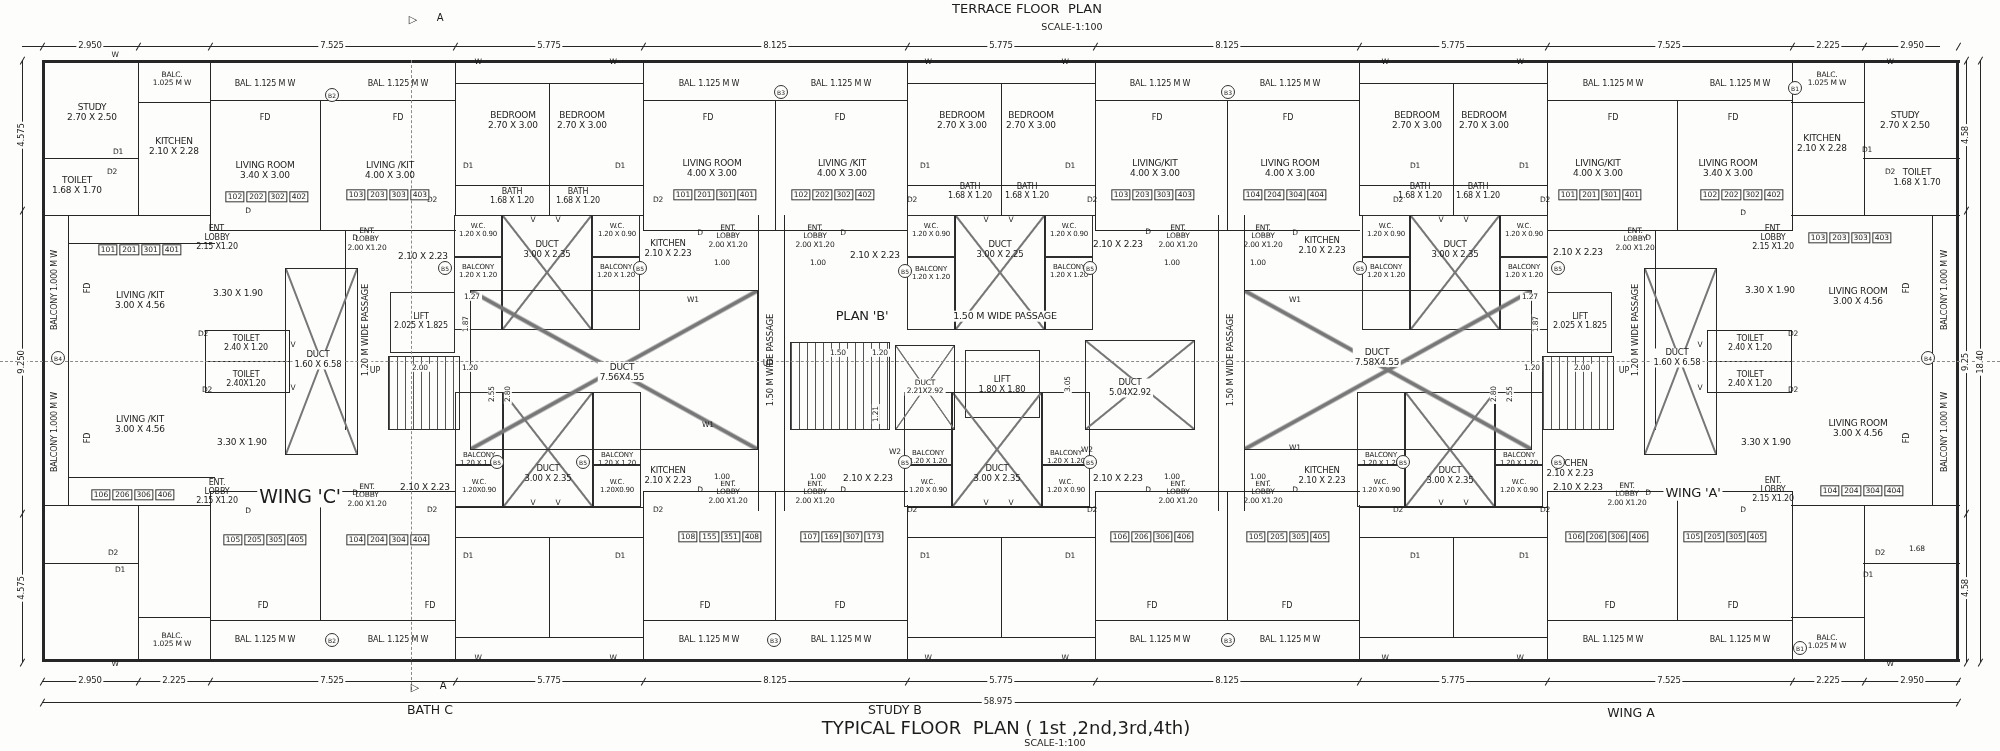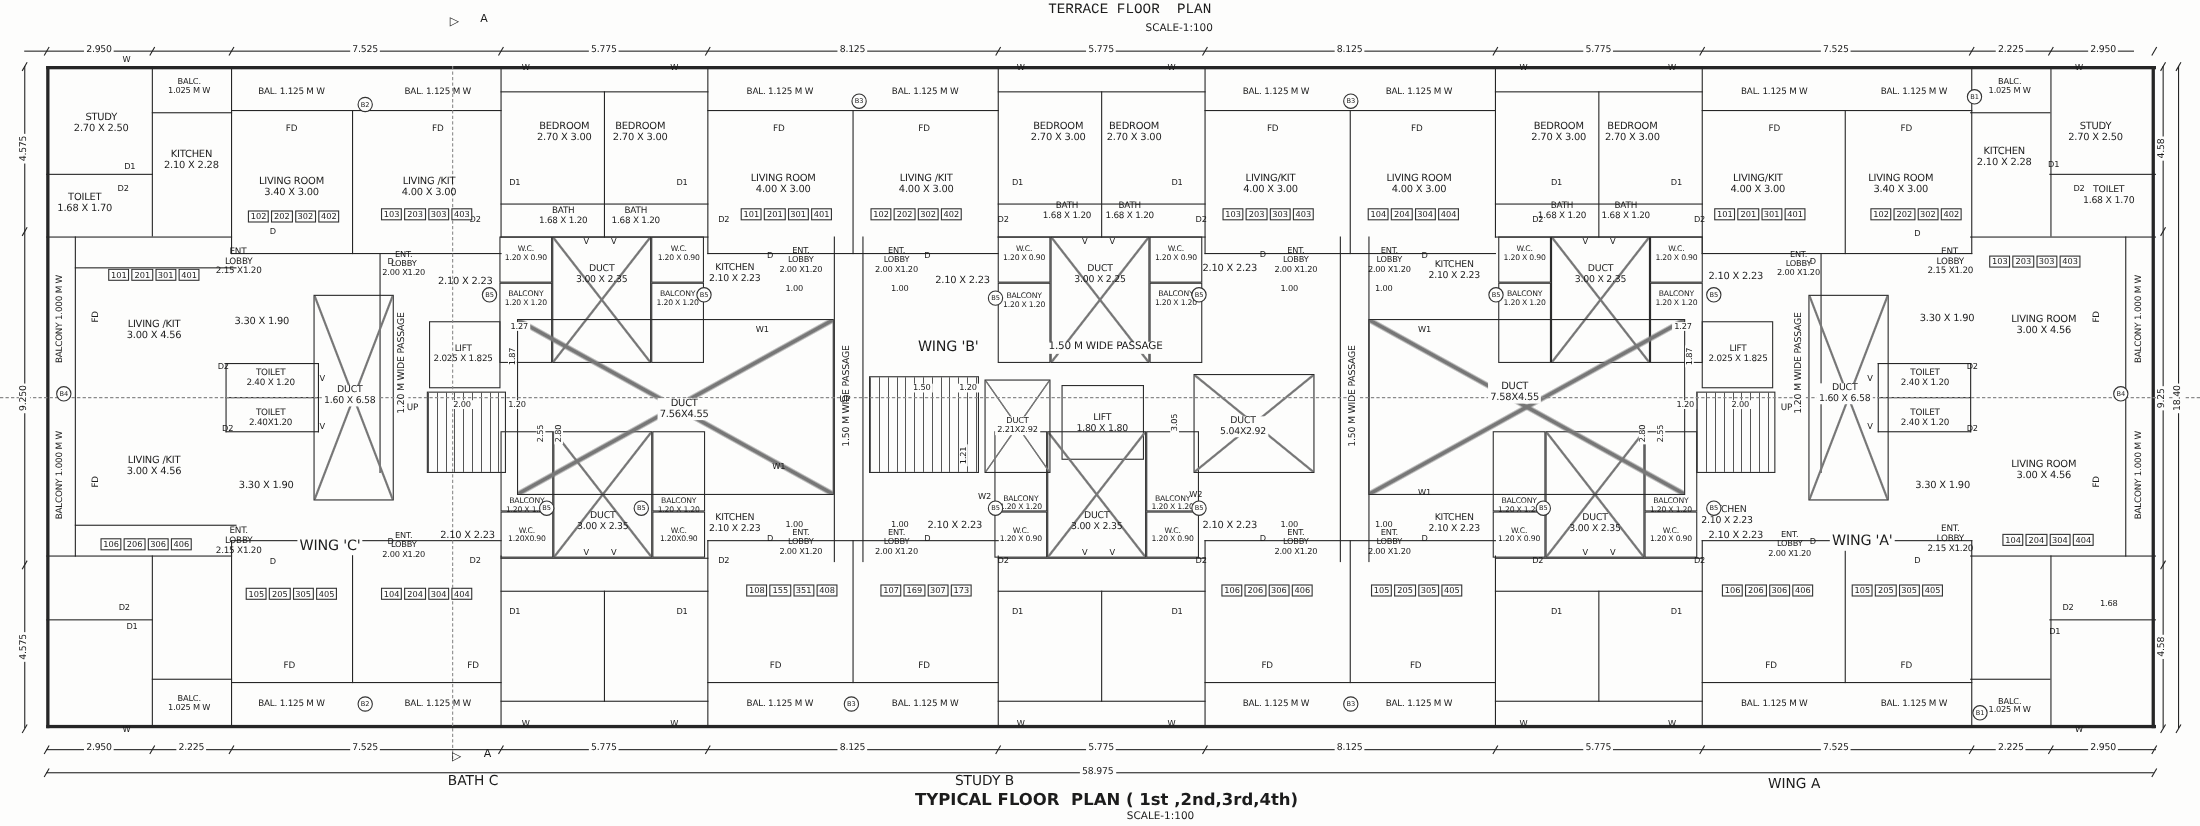--- a/index.html
+++ b/index.html
@@ -22,23 +22,23 @@
     font-size:6px;display:flex;align-items:center;justify-content:center;background:#fdfdfc;
     transform:translate(-50%,-50%);}
   .ids{position:absolute;display:flex;gap:2px;transform:translate(-50%,-50%);}
   .ids span{border:0.9px solid #333;font-size:7.5px;padding:0 1.5px;background:#fdfdfc;line-height:1.25;}
   .title{position:absolute;transform:translate(-50%,-50%);white-space:pre;}
 </style>
 </head>
 <body>
 
 <div id="canvas">
-  <div class="title" style="left:1027px;top:8px;font-size:13px;font-family:Liberation Mono, monospace;">TERRACE FLOOR  PLAN</div>
+  <div class="title" style="left:1027px;top:8px;font-size:13px;">TERRACE FLOOR  PLAN</div>
   <div class="title" style="left:1072px;top:26px;font-size:9.5px;">SCALE-1:100</div>
-  <div class="title" style="left:1006px;top:727px;font-size:15px;font-weight:bold;">TYPICAL FLOOR  PLAN ( 1st ,2nd,3rd,4th)</div>
+  <div class="title" style="left:1006px;top:727px;font-size:18px;">TYPICAL FLOOR  PLAN ( 1st ,2nd,3rd,4th)</div>
   <div class="title" style="left:1055px;top:742px;font-size:9.5px;">SCALE-1:100</div>
   <div class="title" style="left:430px;top:709px;font-size:12.5px;">BATH C</div>
   <div class="title" style="left:895px;top:709px;font-size:12.5px;">STUDY B</div>
   <div class="title" style="left:1631px;top:712px;font-size:12.5px;">WING A</div>
   <div id="plan" style="position:absolute;left:0;top:0;width:2000px;height:751px;">
       <div class="wall" style="left: 42px; top: 60px; width: 1918px; height: 3px;"></div>
       <div class="wall" style="left: 42px; top: 659px; width: 1918px; height: 3px;"></div>
       <div class="wall" style="left: 42px; top: 60px; width: 3px; height: 602px;"></div>
       <div class="wall" style="left: 1956px; top: 60px; width: 3px; height: 602px;"></div>
       <div class="wall" style="left: 210px; top: 100px; width: 246px; height: 1.2px;"></div>
@@ -502,22 +502,22 @@
 2.025 X 1.825</div>
       <div class="lbl" style="left: 1580px; top: 322px; font-size: 8px; transform: translate(-50%, -50%);">LIFT
 2.025 X 1.825</div>
       <div class="lbl" style="left: 1002px; top: 385px; font-size: 8.5px; transform: translate(-50%, -50%);">LIFT
 1.80 X 1.80</div>
       <div class="lbl dim" style="left: 366px; top: 330px; font-size: 8.5px; transform: translate(-50%, -50%) rotate(-90deg);">1.20 M WIDE PASSAGE</div>
       <div class="lbl dim" style="left: 1636px; top: 330px; font-size: 8.5px; transform: translate(-50%, -50%) rotate(-90deg);">1.20 M WIDE PASSAGE</div>
       <div class="lbl dim" style="left: 771px; top: 360px; font-size: 8.5px; transform: translate(-50%, -50%) rotate(-90deg);">1.50 M WIDE PASSAGE</div>
       <div class="lbl dim" style="left: 1231px; top: 360px; font-size: 8.5px; transform: translate(-50%, -50%) rotate(-90deg);">1.50 M WIDE PASSAGE</div>
       <div class="lbl dim" style="left: 1005px; top: 316px; font-size: 9.5px; transform: translate(-50%, -50%);">1.50 M WIDE PASSAGE</div>
-      <div class="lbl dim" style="left: 862px; top: 316px; font-size: 13px; transform: translate(-50%, -50%);">WING 'B'</div>
-      <div class="lbl dim" style="left: 300px; top: 497px; font-size: 13px; transform: translate(-50%, -50%);">WING 'C'</div>
+      <div class="lbl dim" style="left: 862px; top: 316px; font-size: 13px; transform: translate(-50%, -50%);">PLAN 'B'</div>
+      <div class="lbl dim" style="left: 300px; top: 497px; font-size: 19px; transform: translate(-50%, -50%);">WING 'C'</div>
       <div class="lbl dim" style="left: 1693px; top: 493px; font-size: 13px; transform: translate(-50%, -50%);">WING 'A'</div>
       <div class="lbl" style="left: 375px; top: 371px; font-size: 8px; transform: translate(-50%, -50%);">UP</div>
       <div class="lbl" style="left: 768px; top: 364px; font-size: 8px; transform: translate(-50%, -50%);">UP</div>
       <div class="lbl" style="left: 1624px; top: 371px; font-size: 8px; transform: translate(-50%, -50%);">UP</div>
       <div class="lbl dim" style="left: 472px; top: 297px; font-size: 7.5px; transform: translate(-50%, -50%);">1.27</div>
       <div class="lbl dim" style="left: 1530px; top: 297px; font-size: 7.5px; transform: translate(-50%, -50%);">1.27</div>
       <div class="lbl dim" style="left: 466px; top: 324px; font-size: 7.5px; transform: translate(-50%, -50%) rotate(-90deg);">1.87</div>
       <div class="lbl dim" style="left: 1536px; top: 324px; font-size: 7.5px; transform: translate(-50%, -50%) rotate(-90deg);">1.87</div>
       <div class="lbl dim" style="left: 420px; top: 368px; font-size: 7.5px; transform: translate(-50%, -50%);">2.00</div>
       <div class="lbl dim" style="left: 1582px; top: 368px; font-size: 7.5px; transform: translate(-50%, -50%);">2.00</div>

